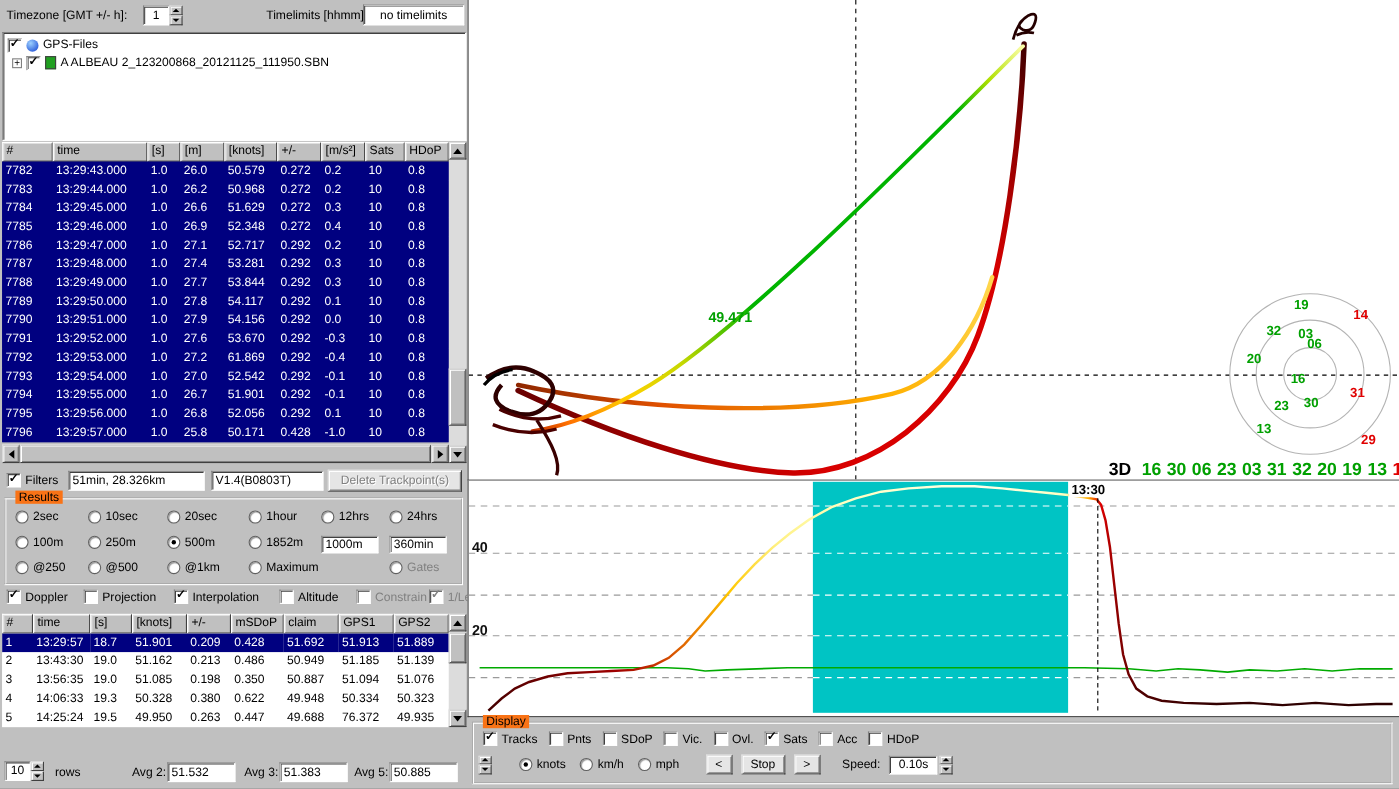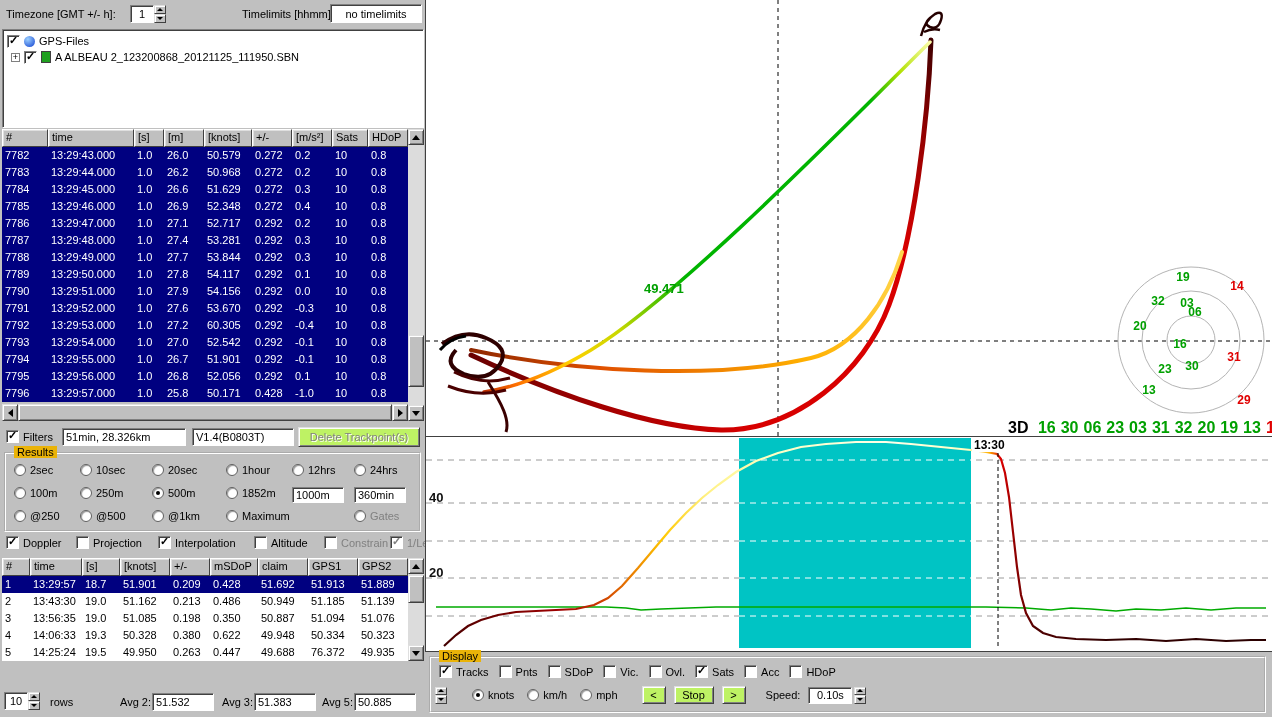--- a/index.html
+++ b/index.html
@@ -4,30 +4,30 @@
 <style>
   *{margin:0;padding:0;box-sizing:border-box;}
   html,body{background:#888;}
   .win{position:relative;width:1272px;height:717px;background:#c0c0c0;
        font-family:"Liberation Sans",sans-serif;font-size:11px;color:#000;overflow:hidden;}
   .abs{position:absolute;}
   .sunken{background:#fff;border:1px solid;border-color:#808080 #fff #fff #808080;
           box-shadow:inset 1px 1px 0 #404040;}
   .raised{background:#c0c0c0;border:1px solid;border-color:#dfdfdf #404040 #404040 #dfdfdf;
           box-shadow:inset 1px 1px 0 #fff,inset -1px -1px 0 #808080;}
-  .btn{display:flex;align-items:center;justify-content:center;background:#bef264;
+  .btn{display:flex;align-items:center;justify-content:center;background:#e5e5e5;
        border:1px solid;border-color:#dfdfdf #404040 #404040 #dfdfdf;
        box-shadow:inset 1px 1px 0 #fff,inset -1px -1px 0 #808080;cursor:default;}
   .btn.disabled{color:#808080;text-shadow:1px 1px 0 #fff;}
   input{font-family:"Liberation Sans",sans-serif;font-size:11px;outline:none;}
   .edit{background:#fff;border:1px solid;border-color:#808080 #fff #fff #808080;
         box-shadow:inset 1px 1px 0 #404040;padding:0 3px;}
   .center{text-align:center;}
   .group{border:2px groove #fff;}
-  .legend{position:absolute;top:-8px;left:8px;background:#eab308;padding:0 3px;}
+  .legend{position:absolute;top:-8px;left:8px;background:#f97316;padding:0 3px;}
   
   .opt{display:inline-flex;align-items:center;gap:4px;white-space:nowrap;cursor:default;}
   .cb{width:13px;height:13px;min-width:13px;background:#fff;border:1px solid;
       border-color:#808080 #fff #fff #808080;box-shadow:inset 1px 1px 0 #404040;
       display:inline-flex;align-items:center;justify-content:center;}
   .opt.checked .cb::after{content:"✓";font-size:11px;font-weight:bold;line-height:1;margin-top:-2px;}
   .rb{width:12px;height:12px;min-width:12px;border-radius:50%;background:#fff;border:1px solid #606060;
       box-shadow:inset 1px 1px 1px #9a9a9a;display:inline-flex;align-items:center;justify-content:center;}
   .opt.checked .rb::after{content:"";width:4px;height:4px;border-radius:50%;background:#000;}
   .opt.disabled{color:#808080;}
@@ -219,21 +219,21 @@
       <div class="td sel">27.6</div>
       <div class="td sel">53.670</div>
       <div class="td sel">0.292</div>
       <div class="td sel">-0.3</div>
       <div class="td sel">10</div>
       <div class="td sel">0.8</div>
       <div class="td sel">7792</div>
       <div class="td sel">13:29:53.000</div>
       <div class="td sel">1.0</div>
       <div class="td sel">27.2</div>
-      <div class="td sel">60.305</div>
+      <div class="td sel">61.869</div>
       <div class="td sel">0.292</div>
       <div class="td sel">-0.4</div>
       <div class="td sel">10</div>
       <div class="td sel">0.8</div>
       <div class="td sel">7793</div>
       <div class="td sel">13:29:54.000</div>
       <div class="td sel">1.0</div>
       <div class="td sel">27.0</div>
       <div class="td sel">52.542</div>
       <div class="td sel">0.292</div>

